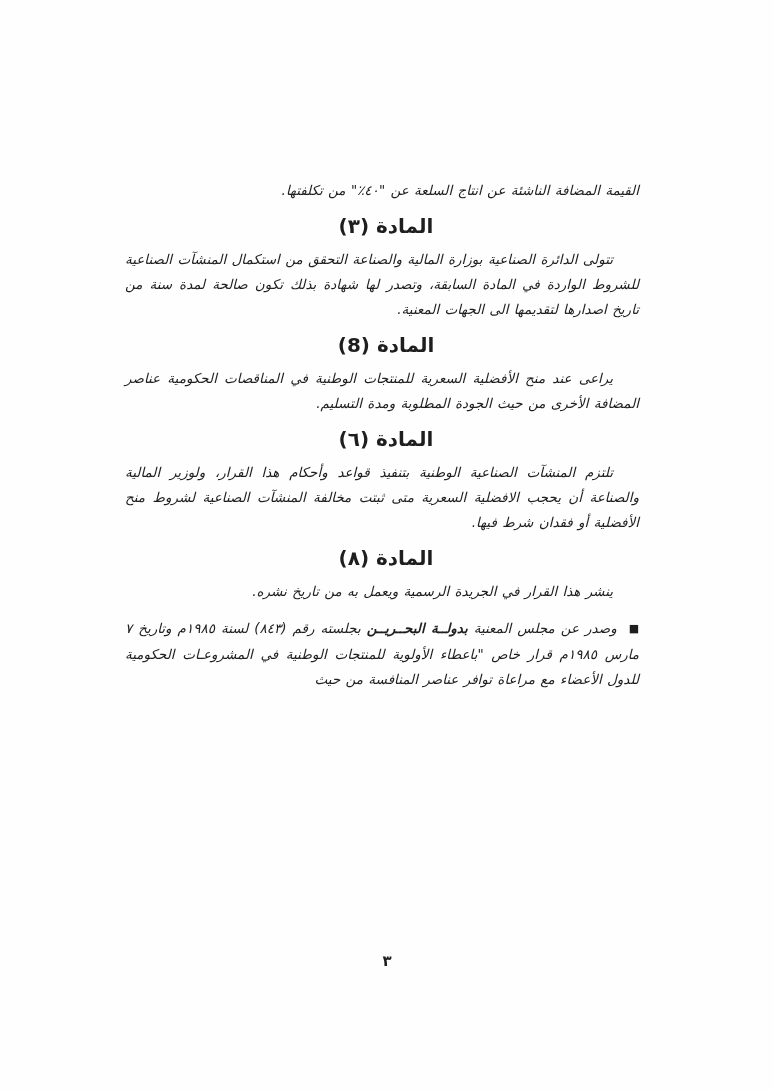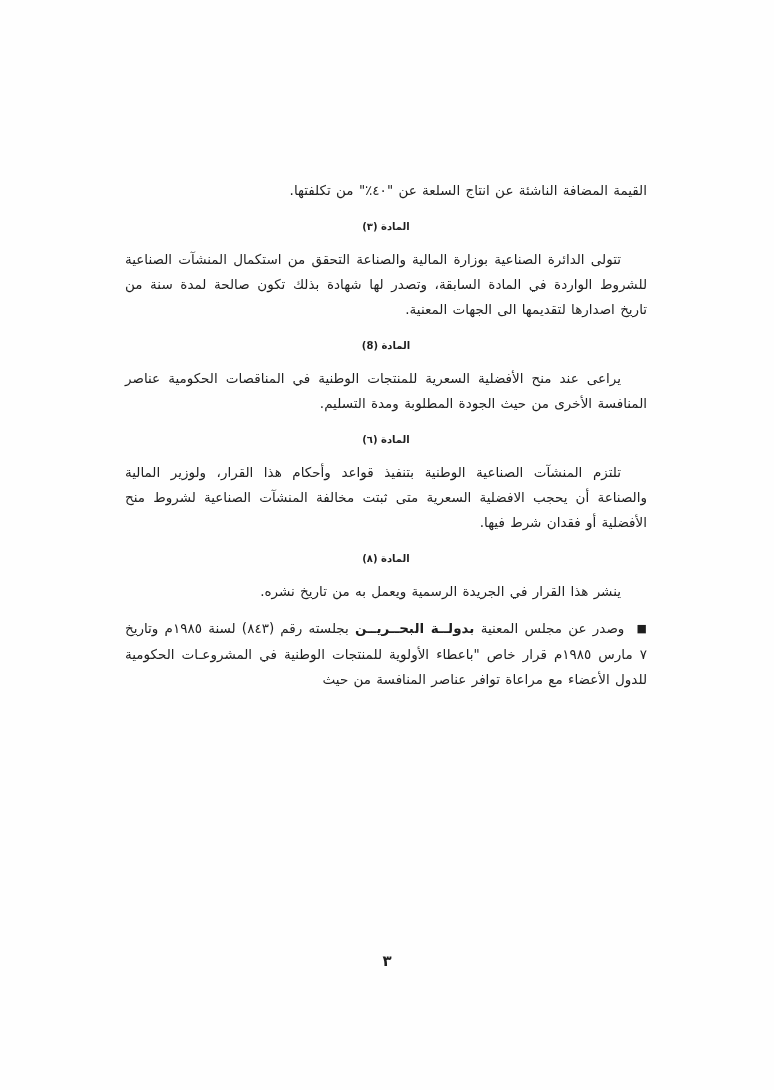--- a/index.html
+++ b/index.html
@@ -23,32 +23,33 @@
   .text-block {
     position: absolute;
     top: 178px;
     right: 127px;
     width: 522px;
     direction: rtl;
     font-size: 13.5px;
     line-height: 25px;
   }
   .para {
-    margin: 0 0 6px 0;
+    margin: 0 8px 6px 0;
     text-align: justify;
     text-align-last: right;
     word-spacing: 1px;
+    font-style: italic;
   }
   .para.indent {
     text-indent: 26px;
   }
   .article-heading {
     text-align: center;
     font-weight: bold;
-    font-size: 10px;
+    font-size: 20px;
     margin: 11px 0 8px 0;
   }
   .note {
     margin-top: 12px;
   }
   .note .bullet {
     font-size: 11px;
     display: inline-block;
     margin-left: 6px;
     transform: translateY(-1px);
@@ -77,21 +78,21 @@
 
     <p class="para">القيمة المضافة الناشئة عن انتاج السلعة عن "٤٠٪" من تكلفتها.</p>
 
     <section>
       <div class="article-heading">المادة (٣)</div>
       <p class="para indent">تتولى الدائرة الصناعية بوزارة المالية والصناعة التحقق من استكمال المنشآت الصناعية للشروط الواردة في المادة السابقة، وتصدر لها شهادة بذلك تكون صالحة لمدة سنة من تاريخ اصدارها لتقديمها الى الجهات المعنية.</p>
     </section>
 
     <section>
       <div class="article-heading">المادة (8)</div>
-      <p class="para indent">يراعى عند منح الأفضلية السعرية للمنتجات الوطنية في المناقصات الحكومية عناصر المنافسة الأخرى من حيث الجودة المطلوبة ومدة التسليم.</p>
+      <p class="para indent">يراعى عند منح الأفضلية السعرية للمنتجات الوطنية في المناقصات الحكومية عناصر المضافة الأخرى من حيث الجودة المطلوبة ومدة التسليم.</p>
     </section>
 
 
     <section>
       <div class="article-heading">المادة (٦)</div>
       <p class="para indent">تلتزم المنشآت الصناعية الوطنية بتنفيذ قواعد وأحكام هذا القرار، ولوزير المالية والصناعة أن يحجب الافضلية السعرية متى ثبتت مخالفة المنشآت الصناعية لشروط منح الأفضلية أو فقدان شرط فيها.</p>
     </section>
 
     <section>
     </section>

